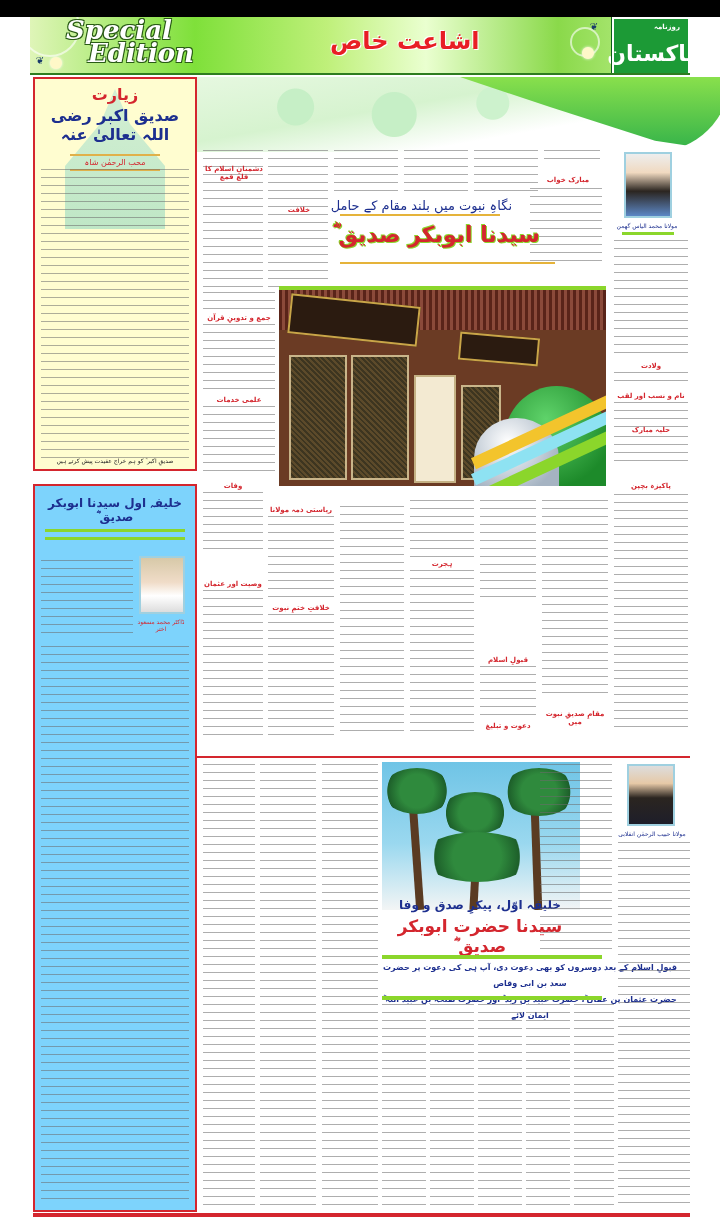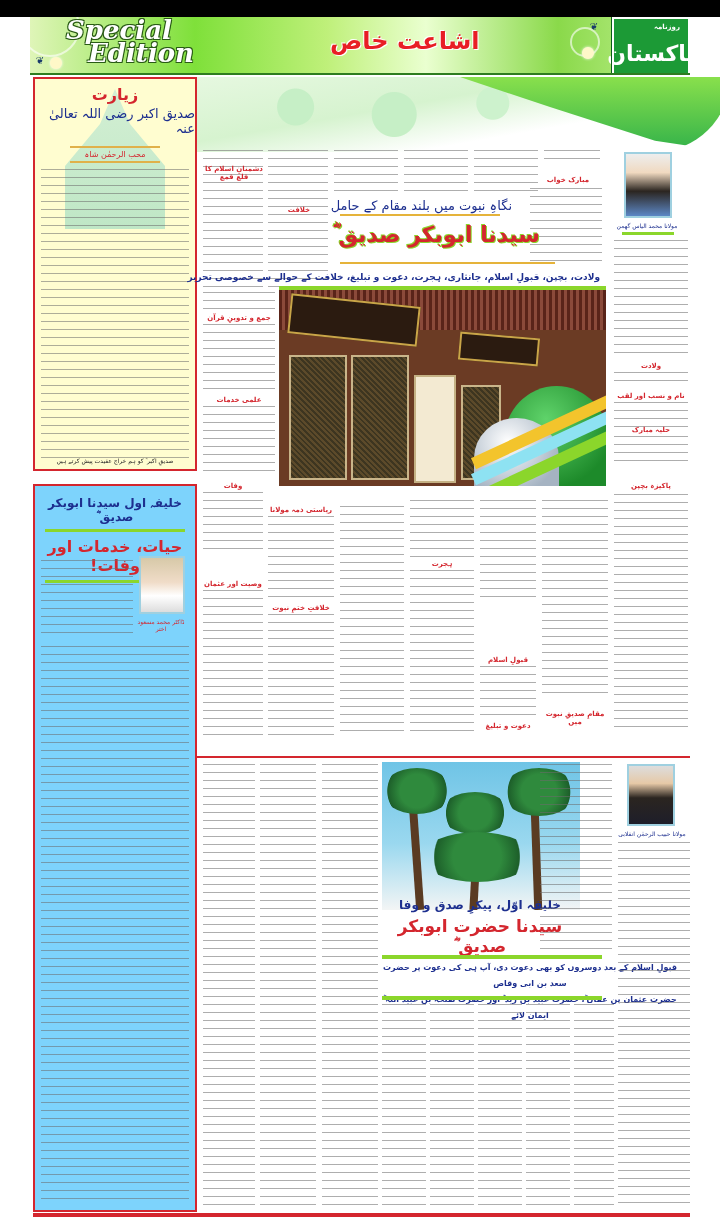--- a/index.html
+++ b/index.html
@@ -12,21 +12,21 @@
 .special .l2{display:block;padding-left:22px}
 .ishaat{position:absolute;left:300px;top:10px;font-size:24px;font-weight:bold;color:#e81e25;text-shadow:1px 1px 0 #fff,-1px -1px 0 #fff;direction:rtl}
 .logo{position:absolute;right:0;top:0;width:78px;height:72px;background:#1c9a36;border:2px solid #fff;outline:1px solid #0b5c1a;color:#fff;font-size:22px;font-weight:bold;display:flex;align-items:center;justify-content:center;direction:rtl}
 .logo .small{position:absolute;top:4px;right:8px;font-size:7px}
 .flower{position:absolute;width:12px;height:12px;border-radius:50%;background:#fff8c8;box-shadow:0 0 3px #fff}
 .butterfly{position:absolute;font-size:10px;color:#1a3b6b}
 
 .box1{position:absolute;left:33px;top:77px;width:164px;height:394px;border:2px solid #d4262e;background:#fffdd0;overflow:hidden}
 .box1 .mosque{position:absolute;left:30px;top:10px;width:100px;height:140px;background:linear-gradient(180deg,#d3efd3,#bfe7c6);clip-path:polygon(50% 0,65% 25%,100% 55%,100% 100%,0 100%,0 55%,35% 25%)}
 .box1 .ziyarat{position:relative;text-align:center;color:#d4262e;font-size:16px;font-weight:bold;margin-top:6px;direction:rtl}
-.box1 .name{position:relative;color:#1d2f8f;font-size:13px;font-weight:normal;margin-top:2px;direction:rtl}
+.box1 .name{position:relative;text-align:center;color:#1d2f8f;font-size:16px;font-weight:bold;margin-top:2px;direction:rtl}
 .box1 .author{position:relative;text-align:center;color:#d4262e;font-size:8px;margin:10px auto 0;width:90px;border-top:2px solid #e0b14a;border-bottom:2px solid #e0b14a;padding:2px 0;direction:rtl}
 .box1 .sig{position:absolute;bottom:4px;left:0;right:0;text-align:center;font-size:6px;color:#222;direction:rtl}
 
 .box2{position:absolute;left:33px;top:484px;width:164px;height:728px;border:2px solid #d4262e;background:#7dd3fc;overflow:hidden}
 .box2 .t1{text-align:center;color:#1d2f8f;font-size:12px;font-weight:bold;margin-top:10px;direction:rtl}
 .box2 .gl{height:3px;background:#8bd62b;margin:5px 10px}
 .box2 .t2{text-align:center;color:#d4262e;font-size:16px;font-weight:bold;direction:rtl}
 .box2 .photo{position:absolute;right:10px;top:70px;width:46px;height:58px;background:linear-gradient(180deg,#d7c9a8 0%,#f0dcc8 45%,#fff 70%,#ddd 100%);border:2px solid #9fd0e0}
 .box2 .caption{position:absolute;right:6px;top:132px;width:56px;font-size:6px;color:#d4262e;text-align:center;direction:rtl}
 
@@ -98,21 +98,20 @@
   <div class="ziyarat">زیارت</div>
   <div class="name">صدیق اکبر رضی اللہ تعالیٰ عنہ</div>
   <div class="author">محب الرحمٰن شاہ</div>
   <div class="lines" style="left:6px;right:6px;top:90px;height:290px"></div>
   <div class="sig">صدیقِ اکبر ؓ کو ہم خراج عقیدت پیش کرتے ہیں</div>
 </div>
 
 <div class="box2">
   <div class="t1">خلیفہ اول سیدنا ابوبکر صدیق ؓ</div>
   <div class="gl"></div>
-  <div class="t2">حیات، خدمات اور وفات!</div>
   <div class="gl"></div>
   <div class="photo"></div>
   <div class="caption">ڈاکٹر محمد مسعود اختر</div>
   <div class="lines" style="left:6px;width:92px;top:74px;height:80px"></div>
   <div class="lines" style="left:6px;right:6px;top:160px;height:556px"></div>
 </div>
 
 <div class="main-top">
   <div class="lace">
       <div class="swoosh"></div>
@@ -142,21 +141,20 @@
 <div class="subhead" style="left:614px;top:426px;width:74px">حلیہ مبارک</div>
 <div class="lines" style="left:614px;top:436px;width:74px;height:28px"></div>
 <div class="subhead" style="left:614px;top:482px;width:74px">پاکیزہ بچپن</div>
 <div class="lines" style="left:614px;top:494px;width:74px;height:240px"></div>
 
 <div class="headline-block">
   <div class="hb-small">نگاہِ نبوت میں بلند مقام کے حامل</div>
   <div class="hb-ul" style="left:10px;width:160px;top:16px"></div>
   <div class="hb-big">سیدنا ابوبکر صدیق ؓ</div>
   <div class="hb-ul" style="left:10px;width:215px;top:64px"></div>
-  <div class="hb-sub">ولادت، بچپن، قبولِ اسلام، جانثاری، ہجرت، دعوت و تبلیغ، خلافت کے حوالے سے خصوصی تحریر</div>
 </div>
 <div class="green-rule" style="left:279px;top:286px;width:327px"></div>
 
 <div class="lines" style="left:203px;top:292px;width:72px;height:18px"></div>
 <div class="subhead" style="left:203px;top:314px;width:72px">جمع و تدوینِ قرآن</div>
 <div class="lines" style="left:203px;top:324px;width:72px;height:72px"></div>
 <div class="subhead" style="left:203px;top:396px;width:72px">علمی خدمات</div>
 <div class="lines" style="left:203px;top:406px;width:72px;height:72px"></div>
 
 <div class="photo-mosque">

